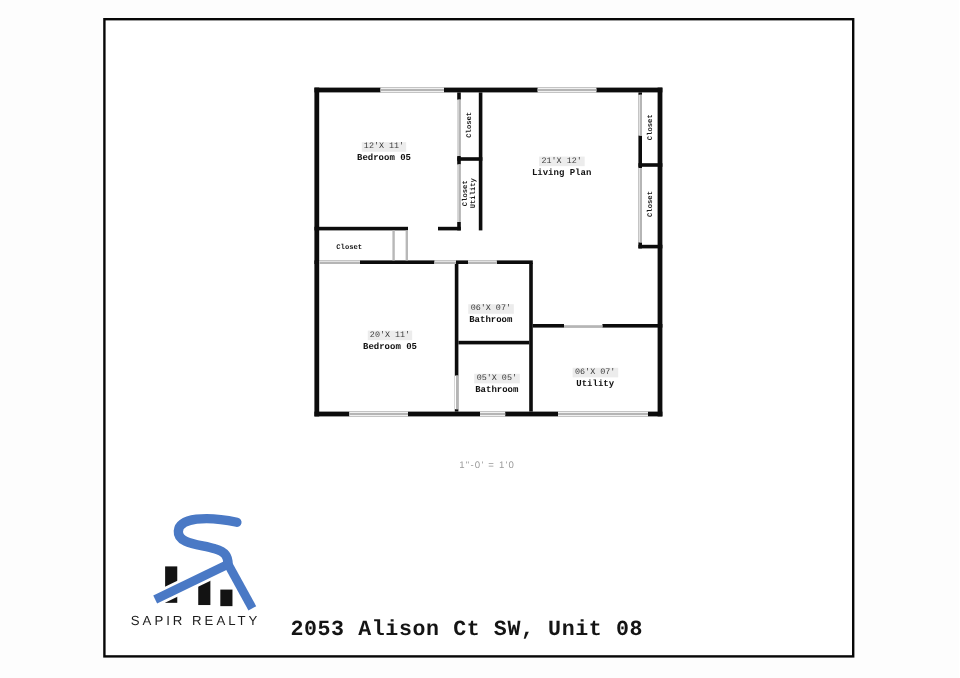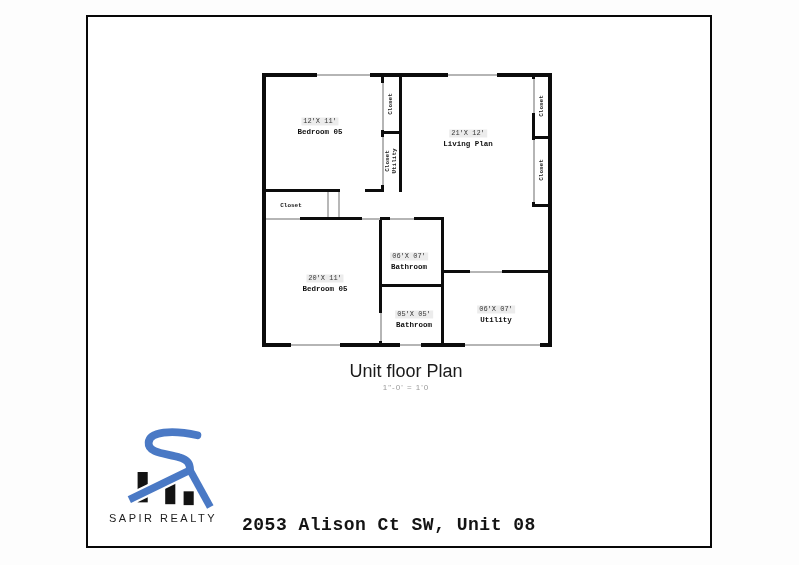--- a/index.html
+++ b/index.html
@@ -111,21 +111,20 @@
     <div class="closet-label" style="left:33px;top:133px">Closet</div>
     <div class="closet-label vert" style="left:133px;top:31px">Closet</div>
     <div class="closet-label vert" style="left:133px;top:88px">
       <div>Closet</div>
       <div>Utility</div>
     </div>
     <div class="closet-label vert" style="left:284px;top:33px">Closet</div>
     <div class="closet-label vert" style="left:284px;top:97px">Closet</div>
   </div>
 
-  <div class="plan-title">Unit floor Plan</div>
   <div class="plan-scale">1"-0'  =  1'0</div>
 
   <svg class="logo" viewBox="0 0 95 100">
     <rect x="15" y="50" width="11" height="33" fill="#131313"></rect>
     <rect x="45" y="57" width="11" height="28" fill="#131313"></rect>
     <rect x="65" y="71" width="11" height="15" fill="#131313"></rect>
     <path d="M 72,48 L 6,80" stroke="#ffffff" stroke-width="13" fill="none"></path>
     <path d="M 72,48 L 94,88" stroke="#ffffff" stroke-width="13" fill="none"></path>
     <path d="M 72,48 L 6,80" stroke-width="8" fill="none" stroke="#4a79c5"></path>
     <path d="M 72,48 L 94,88" stroke-width="8" fill="none" stroke="#4a79c5"></path>

